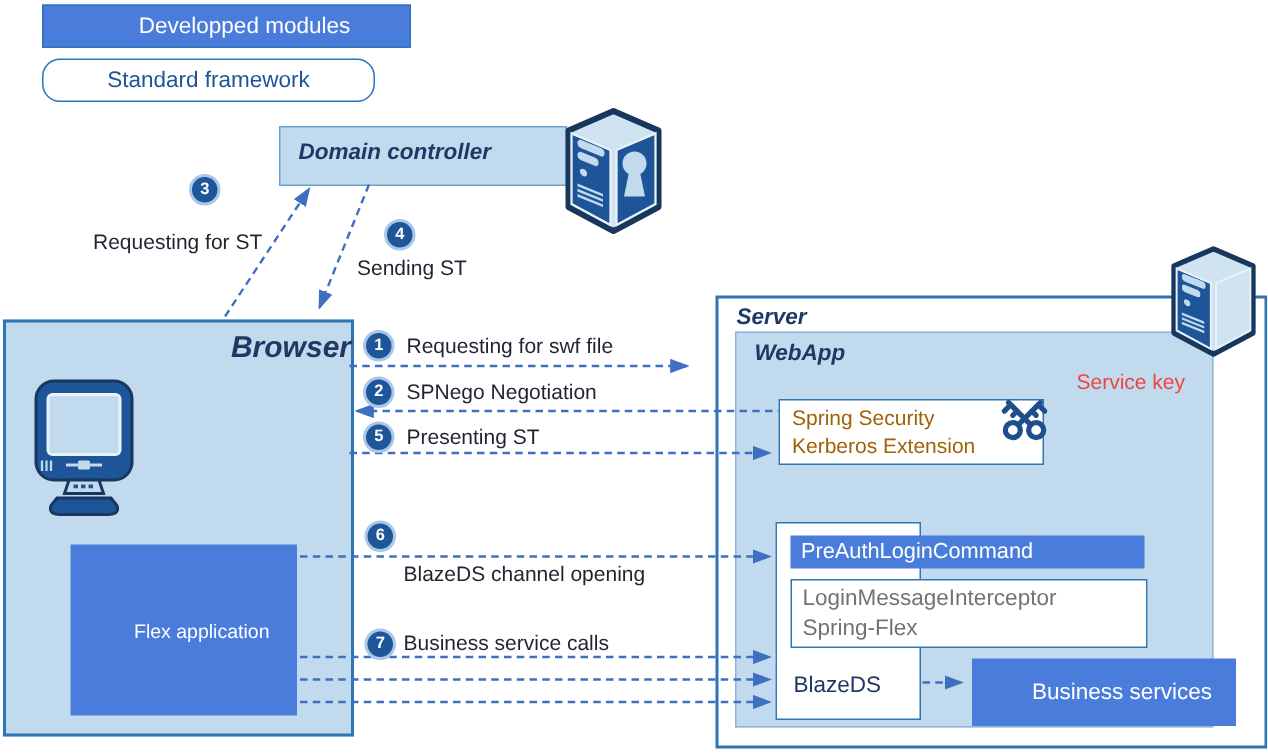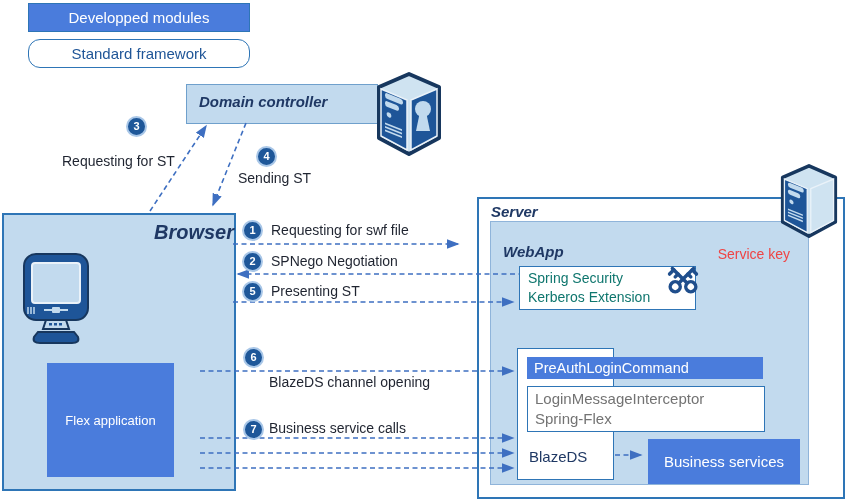--- a/index.html
+++ b/index.html
@@ -1,18 +1,18 @@
 <!DOCTYPE html>
 <html><head>
 <meta charset="utf-8">
 <style>
   html,body{margin:0;padding:0;background:#ffffff;font-family:"Liberation Sans",sans-serif;}
   .canvas{position:relative;width:845px;height:502px;background:#fff;overflow:hidden;}
   .abs{position:absolute;}
-  .bluebox{background:#4A7CDC;color:#ffffff;}
+  .bluebox{background:#4A7CDC;color:#ffffff;padding-left:24px;}
   .lightbox{background:#C2DAEE;}
   .whitebox{background:#ffffff;border:1px solid #2E75B6;}
   .boxtitle{font-weight:bold;font-style:italic;color:#1F3864;}
   .flowlabel{font-size:14px;color:#1F2430;white-space:nowrap;}
   .badge{width:17px;height:17px;border-radius:50%;background:#1E5799;border:2px solid #A9C7E8;
          color:#fff;font-size:11px;font-weight:bold;text-align:center;line-height:17px;}
   .centertext{display:flex;align-items:center;justify-content:center;text-align:center;}
   svg{display:block;}
 </style>
 </head>
@@ -73,39 +73,39 @@
   </svg>
 
   <div class="abs bluebox centertext" style="left:47px;top:363px;width:127px;height:114px;font-size:13px;">
     <span>Flex application</span>
   </div>
 
   <div class="abs whitebox" style="left:477px;top:197px;width:364px;height:298px;border-width:2px;">
     <div class="boxtitle" style="font-size:15px;padding:4px 0 0 12px;">Server</div>
   </div>
   <div class="abs lightbox" style="left:490px;top:221px;width:317px;height:262px;border:1px solid #8FB4DA;">
-    <div class="boxtitle" style="font-size:15px;padding:21px 0 0 12px;">WebApp</div>
+    <div class="boxtitle" style="font-size:15px;padding:5px 0 0 12px;">WebApp</div>
   </div>
 
   <svg class="abs" style="left:773px;top:156px;" width="72" height="90" viewBox="0 0 82 86">
     <path d="M41,3 L71,16 L71,67 L41,83 L11,67 L11,16 Z" fill="#CFE3F1" stroke="#17375E" stroke-width="4" stroke-linejoin="round"></path>
     <polygon points="13,18 39,29 39,79 13,65" fill="#1E5598" stroke="#EAF2F9" stroke-width="1.5"></polygon>
     <polygon points="43,29 69,18 69,65 43,79" fill="#CFE3F1" stroke="#EAF2F9" stroke-width="1.5"></polygon>
     <g transform="translate(16,18) skewY(22)" fill="#C2DAEE">
       <rect x="1" y="3" width="18" height="5.5" rx="2.5"></rect>
       <rect x="1" y="11" width="14" height="5.5" rx="2.5"></rect>
       <circle cx="5" cy="24" r="2.4"></circle>
       <rect x="1" y="33" width="17" height="1.8"></rect>
       <rect x="1" y="36.5" width="17" height="1.8"></rect>
       <rect x="1" y="40" width="17" height="1.8"></rect>
     </g>
   </svg>
 
   <div class="abs whitebox" style="left:519px;top:266px;width:175px;height:42px;">
-    <div style="font-size:14px;line-height:19px;color:#0f766e;padding:2px 0 0 8px;">
+    <div style="font-size:14px;line-height:19px;color:#a16207;padding:2px 0 0 8px;">
       <div>Spring Security</div>
       <div>Kerberos Extension</div>
     </div>
   </div>
 
   <div class="abs" style="left:685px;top:246px;width:105px;text-align:right;font-size:14px;color:#ef4444;">Service key</div>
   <svg class="abs" style="left:659px;top:257px;" width="48" height="44" viewBox="0 0 48 44">
     <g stroke="#1F4E8C" fill="none" stroke-width="3.5" stroke-linecap="round">
       <g transform="rotate(45 24 22)">
         <circle cx="24" cy="33" r="5"></circle>

